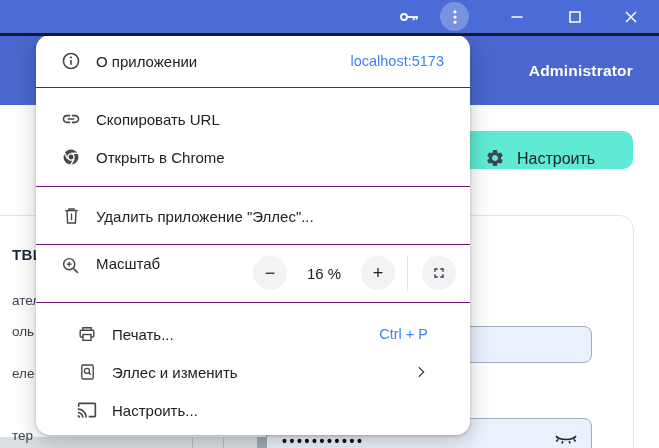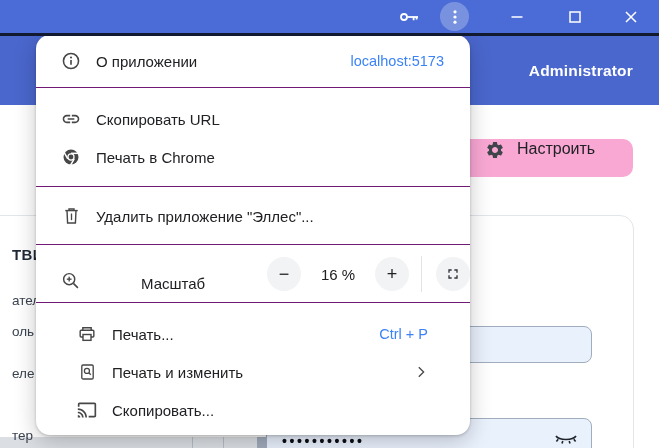--- a/index.html
+++ b/index.html
@@ -16,22 +16,22 @@
   .min-btn{left:504px;} .max-btn{left:562px;} .close-btn{left:618px;}
 
   
   .app-header{position:absolute;left:0;top:36px;width:659px;height:69px;background:#4a67cd;}
   .admin-label{position:absolute;right:26px;top:0;height:69px;display:flex;align-items:center;
                color:#ffffff;font-weight:bold;font-size:15.5px;letter-spacing:.2px;}
 
   
   .card{position:absolute;left:-30px;top:215px;width:662px;height:320px;background:#fff;
         border:1px solid #e2e5ea;border-radius:14px;}
-  .configure-btn{position:absolute;left:455px;top:139px;width:178px;height:38px;background:#f9a8d4;
-        border-radius:10px;display:flex;align-items:flex-start;box-sizing:border-box;padding-left:30px;border:none;
+  .configure-btn{position:absolute;left:455px;top:131px;width:178px;height:38px;background:#5eead4;
+        border-radius:10px;display:flex;align-items:flex-end;box-sizing:border-box;padding-left:30px;border:none;
         font-size:16px;color:#202124;font-family:inherit;}
   .configure-btn .glabel{margin-left:12px;}
   .field{position:absolute;background:#e9f1fd;border:1px solid #9fadbf;border-radius:8px;box-sizing:border-box;}
   .field-1{left:300px;top:326px;width:292px;height:37px;}
   .field-pass{left:266px;top:418px;width:326px;height:44px;}
   .pw-dots{position:absolute;left:15px;top:14px;font-size:14px;font-weight:bold;letter-spacing:2.6px;color:#0c0f14;}
   .eye-btn{position:absolute;left:284px;top:8px;width:30px;height:24px;display:flex;align-items:center;justify-content:center;background:none;border:none;padding:0;}
   .strip{position:absolute;left:0;top:437px;width:258px;height:11px;background:#dbdfe3;}
   .strip-line{position:absolute;top:0;width:1px;height:11px;background:#b6bcc5;}
   .strip-dark{position:absolute;left:257px;top:437px;width:9px;height:11px;background:#a0aaba;}
@@ -47,21 +47,21 @@
   .msec-1{height:52px;display:flex;flex-direction:column;justify-content:center;}
   .msec-2{padding:12px 0 10px;}
   .msec-3{padding:10px 0 9px;}
   .msec-4{padding:10px 0 10px;}
   .msec-5{padding:12px 16px 6px;}
   .mrow{height:38px;display:flex;align-items:center;padding:0 26px 0 24px;font-size:15px;color:#202124;cursor:default;}
   .msec-1 .mrow{height:52px;}
   .micon{width:22px;height:22px;flex:none;display:flex;align-items:center;justify-content:center;}
   .mlabel{margin-left:14px;white-space:nowrap;}
   .mtrail{margin-left:auto;color:#3b82f6;font-size:14.5px;display:flex;align-items:center;}
-  .zrow{height:37px;display:flex;align-items:flex-end;padding:0 0 0 24px;font-size:15px;color:#202124;gap:45px;}
+  .zrow{height:37px;display:flex;align-items:flex-start;padding:0 14px 0 24px;font-size:15px;color:#202124;}
   .zctl{margin-left:auto;display:flex;align-items:center;}
   .zbtn{width:34px;height:34px;border-radius:50%;background:#f1f3f4;border:none;display:flex;align-items:center;
         justify-content:center;font-size:18px;color:#202124;font-family:inherit;padding:0;}
   .zval{width:74px;text-align:center;font-size:15px;color:#202124;}
   .zdivider{width:1px;height:36px;background:#dfe3e8;margin:0 14px 0 12px;}
   svg{display:block;}
 </style>
 </head>
 <body>
 
@@ -136,21 +136,21 @@
         <span class="micon">
           <svg width="20" height="20" viewBox="0 0 24 24">
             <circle cx="12" cy="12" r="9" fill="#474747"></circle>
             <path d="M12 7.6h8.6" stroke="#fff" stroke-width="1.8"></path>
             <path d="M12 7.6h8.6" stroke="#fff" stroke-width="1.8" transform="rotate(120 12 12)"></path>
             <path d="M12 7.6h8.6" stroke="#fff" stroke-width="1.8" transform="rotate(240 12 12)"></path>
             <circle cx="12" cy="12" r="4.4" fill="#fff"></circle>
             <circle cx="12" cy="12" r="2.9" fill="#474747"></circle>
           </svg>
         </span>
-        <span class="mlabel">Печать в Chrome</span>
+        <span class="mlabel">Открыть в Chrome</span>
       </div>
     </div>
 
     <div class="msec msec-3">
       <div class="mrow">
         <span class="micon">
           <svg width="19" height="20" viewBox="0 0 22 24">
             <path d="M3.5 5.5h15" stroke="#474747" stroke-width="1.7"></path>
             <path d="M8 5.5V3.6h6v1.9" fill="none" stroke="#474747" stroke-width="1.7"></path>
             <path d="M5.6 5.5l.7 14.9h9.4l.7-14.9" fill="none" stroke="#474747" stroke-width="1.7"></path>
@@ -201,37 +201,37 @@
         <span class="mtrail">Ctrl + P</span>
       </div>
       <div class="mrow">
         <span class="micon">
           <svg width="19" height="20" viewBox="0 0 24 24">
             <rect x="4.8" y="3.2" width="14.4" height="17.6" rx="1.6" fill="none" stroke="#474747" stroke-width="1.7"></rect>
             <circle cx="11.3" cy="10.6" r="3.2" fill="none" stroke="#474747" stroke-width="1.6"></circle>
             <line x1="13.6" y1="12.9" x2="16.2" y2="15.5" stroke="#474747" stroke-width="1.6"></line>
           </svg>
         </span>
-        <span class="mlabel">Печать и изменить</span>
+        <span class="mlabel">Эллес и изменить</span>
         <span class="mtrail">
           <svg width="14" height="14" viewBox="0 0 16 16">
               <path d="M5.5 2.5 11 8l-5.5 5.5" fill="none" stroke="#474747" stroke-width="1.5"></path>
             </svg>
         </span>
       </div>
       <div class="mrow">
         <span class="micon">
           <svg width="20" height="20" viewBox="0 0 24 24" fill="#474747">
             <path d="M21 3H3c-1.1 0-2 .9-2 2v3h2V5h18v14h-7v2h7c1.1 0 2-.9 2-2V5c0-1.1-.9-2-2-2z"></path>
             <path d="M1 18v3h3c0-1.66-1.34-3-3-3z"></path>
             <path d="M1 14v2c2.76 0 5 2.24 5 5h2c0-3.87-3.13-7-7-7z"></path>
             <path d="M1 10v2c4.97 0 9 4.03 9 9h2c0-6.08-4.93-11-11-11z"></path>
           </svg>
         </span>
-        <span class="mlabel">Скопировать...</span>
+        <span class="mlabel">Настроить...</span>
       </div>
     </div>
   </div>
 
   <div class="titlebar">
     <div class="tb-btn key-btn">
       <span>
         <svg width="24" height="24" viewBox="0 0 24 24">
           <circle cx="7" cy="12" r="3" fill="none" stroke="#fff" stroke-width="1.8"></circle>
           <path d="M10.2 12H21" stroke="#fff" stroke-width="1.8"></path>

